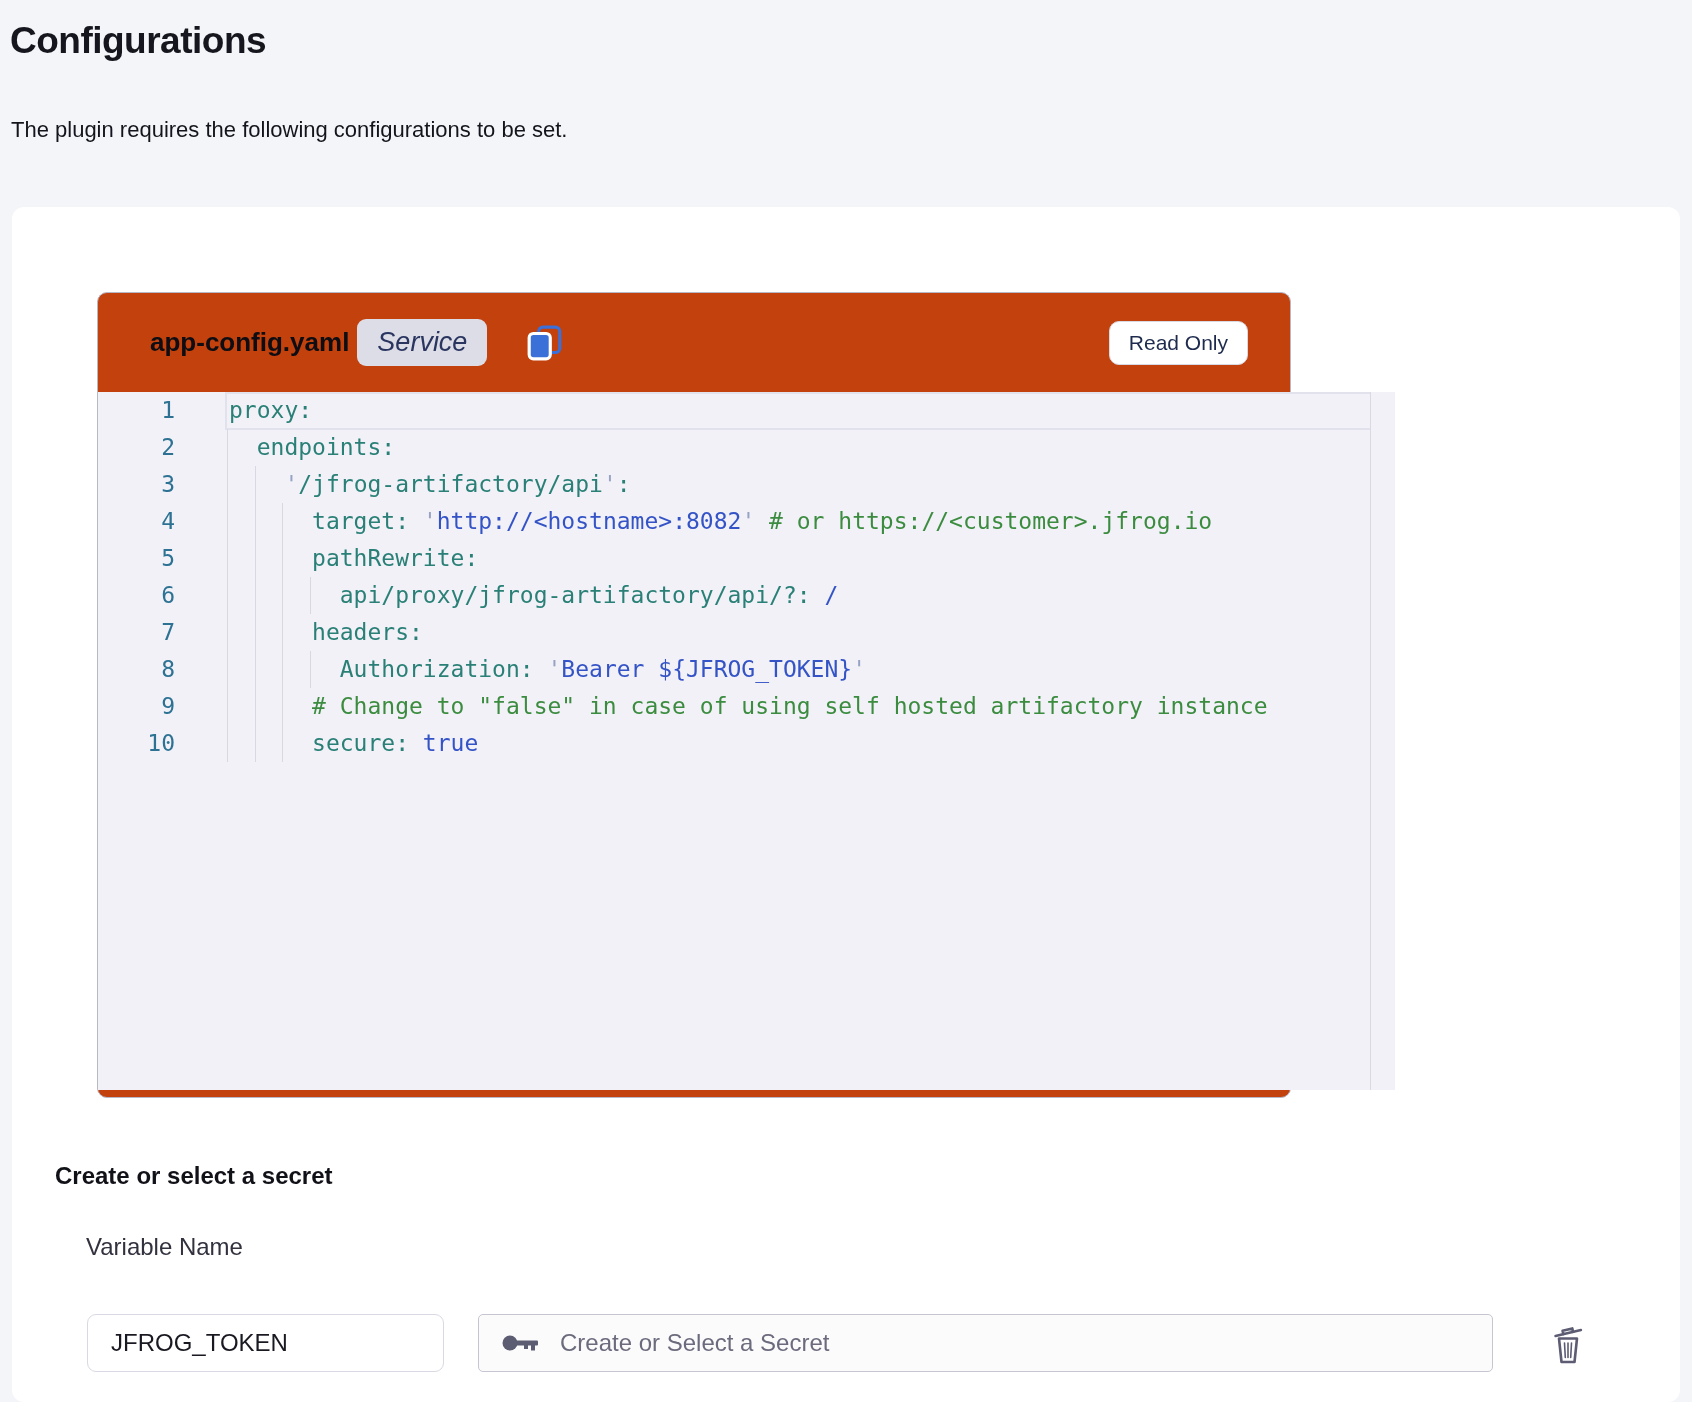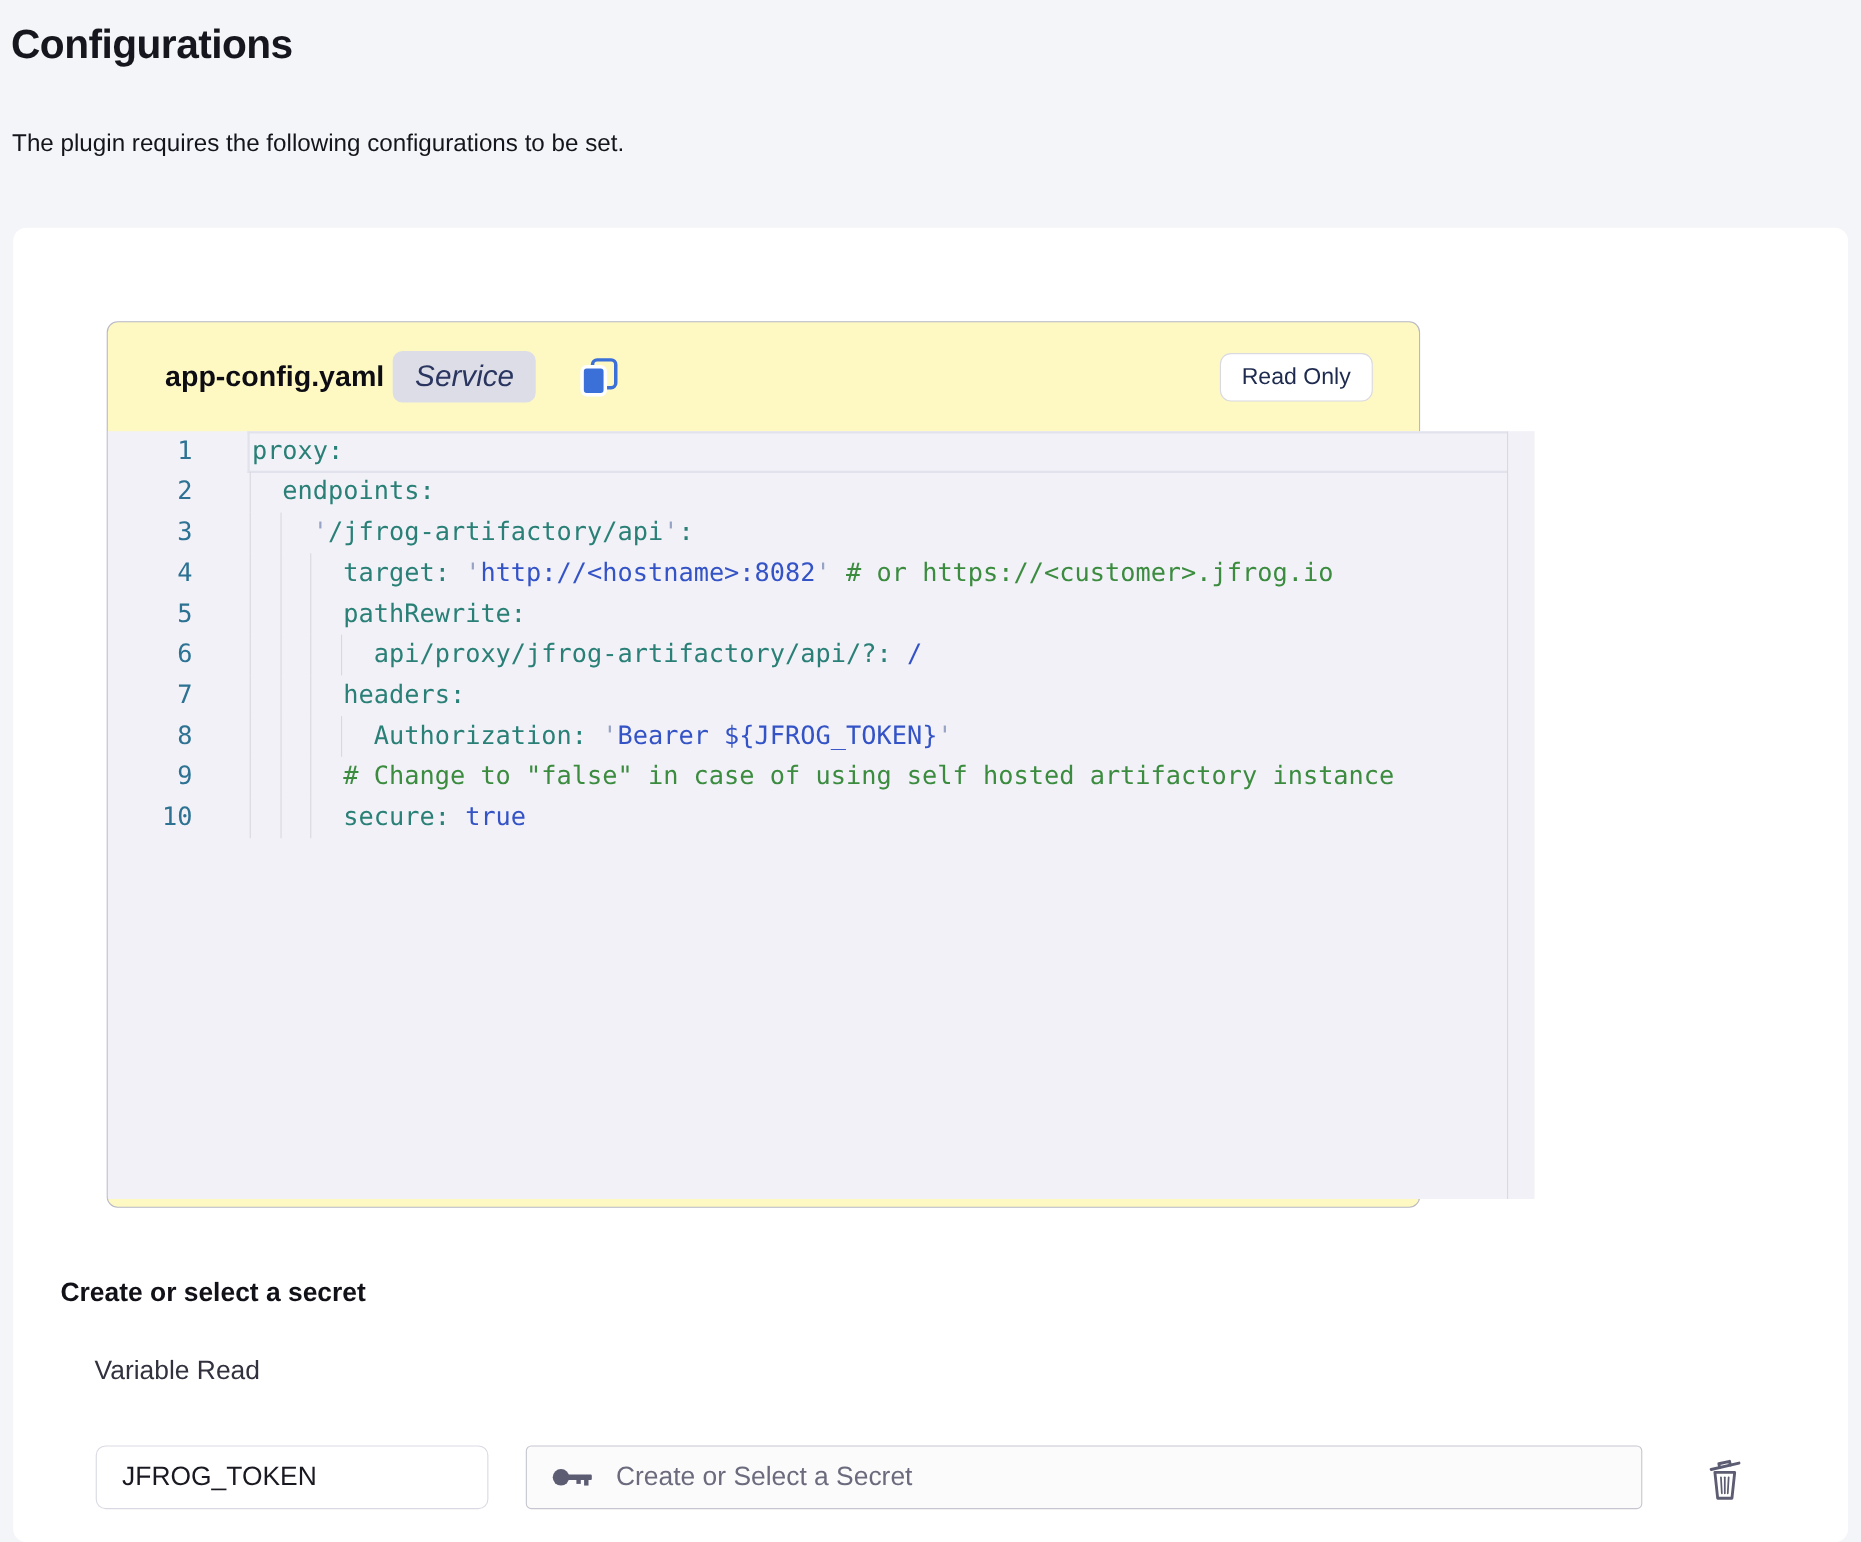--- a/index.html
+++ b/index.html
@@ -17,21 +17,21 @@
   #page-subtitle { left:11px; top:117px; font-size:22px; color:#14141c; }
 
   #content-panel {
     left:12px; top:207px; width:1668px; height:1195px;
     background:#ffffff; border-radius:12px;
   }
 
   
   #code-card {
     left:97px; top:292px; width:1194px; height:806px;
-    background:#fef9c3; border:1px solid var(--card-border); border-radius:10px;
+    background:#c2410c; border:1px solid var(--card-border); border-radius:10px;
   }
   #card-header {
     position:absolute; left:0; top:0; right:0; height:99px;
     display:flex; align-items:center; padding:0 42px 0 52px;
   }
   #file-name { font-size:26px; font-weight:700; color:#0d0d13; }
   #service-badge {
     margin-left:8px; background:var(--badge-bg); color:var(--badge-text);
     font-size:27px; padding:8px 20px; border-radius:9px;font-style:italic;
   }
@@ -131,21 +131,21 @@
           <div class="code-row" style="top: 296px;"><span class="indent-guide" style="left: 129px;"></span><span class="indent-guide" style="left: 156.66px;"></span><span class="indent-guide" style="left: 184.32px;"></span><span class="line-num">9</span><span class="code-text"><span class="tok-cmt">      # Change to "false" in case of using self hosted artifactory instance</span></span></div>
           <div class="code-row" style="top: 333px;"><span class="indent-guide" style="left: 129px;"></span><span class="indent-guide" style="left: 156.66px;"></span><span class="indent-guide" style="left: 184.32px;"></span><span class="line-num">10</span><span class="code-text"><span class="tok-key">      secure:</span><span class="tok-bool"> true</span></span></div>
         </div>
       <div id="scrollbar-track"></div>
     </div>
   </div>
 
 </div>
 
 <h2 class="abs" id="secret-heading">Create or select a secret</h2>
-<label class="abs" id="variable-name-label">Variable Read</label>
+<label class="abs" id="variable-name-label">Variable Name</label>
 
 <input class="abs" id="variable-name-input" type="text" value="JFROG_TOKEN" style="">
 
 <div class="abs" id="secret-select" role="combobox">
   <svg width="42" height="22" viewBox="0 0 42 22" fill="var(--icon-gray)">
     <circle cx="9" cy="11" r="7.5"></circle>
     <rect x="14" y="8.5" width="23" height="5" rx="1"></rect>
     <rect x="23" y="12" width="4" height="5"></rect>
     <rect x="30" y="12" width="4" height="6.5"></rect>
   </svg>

